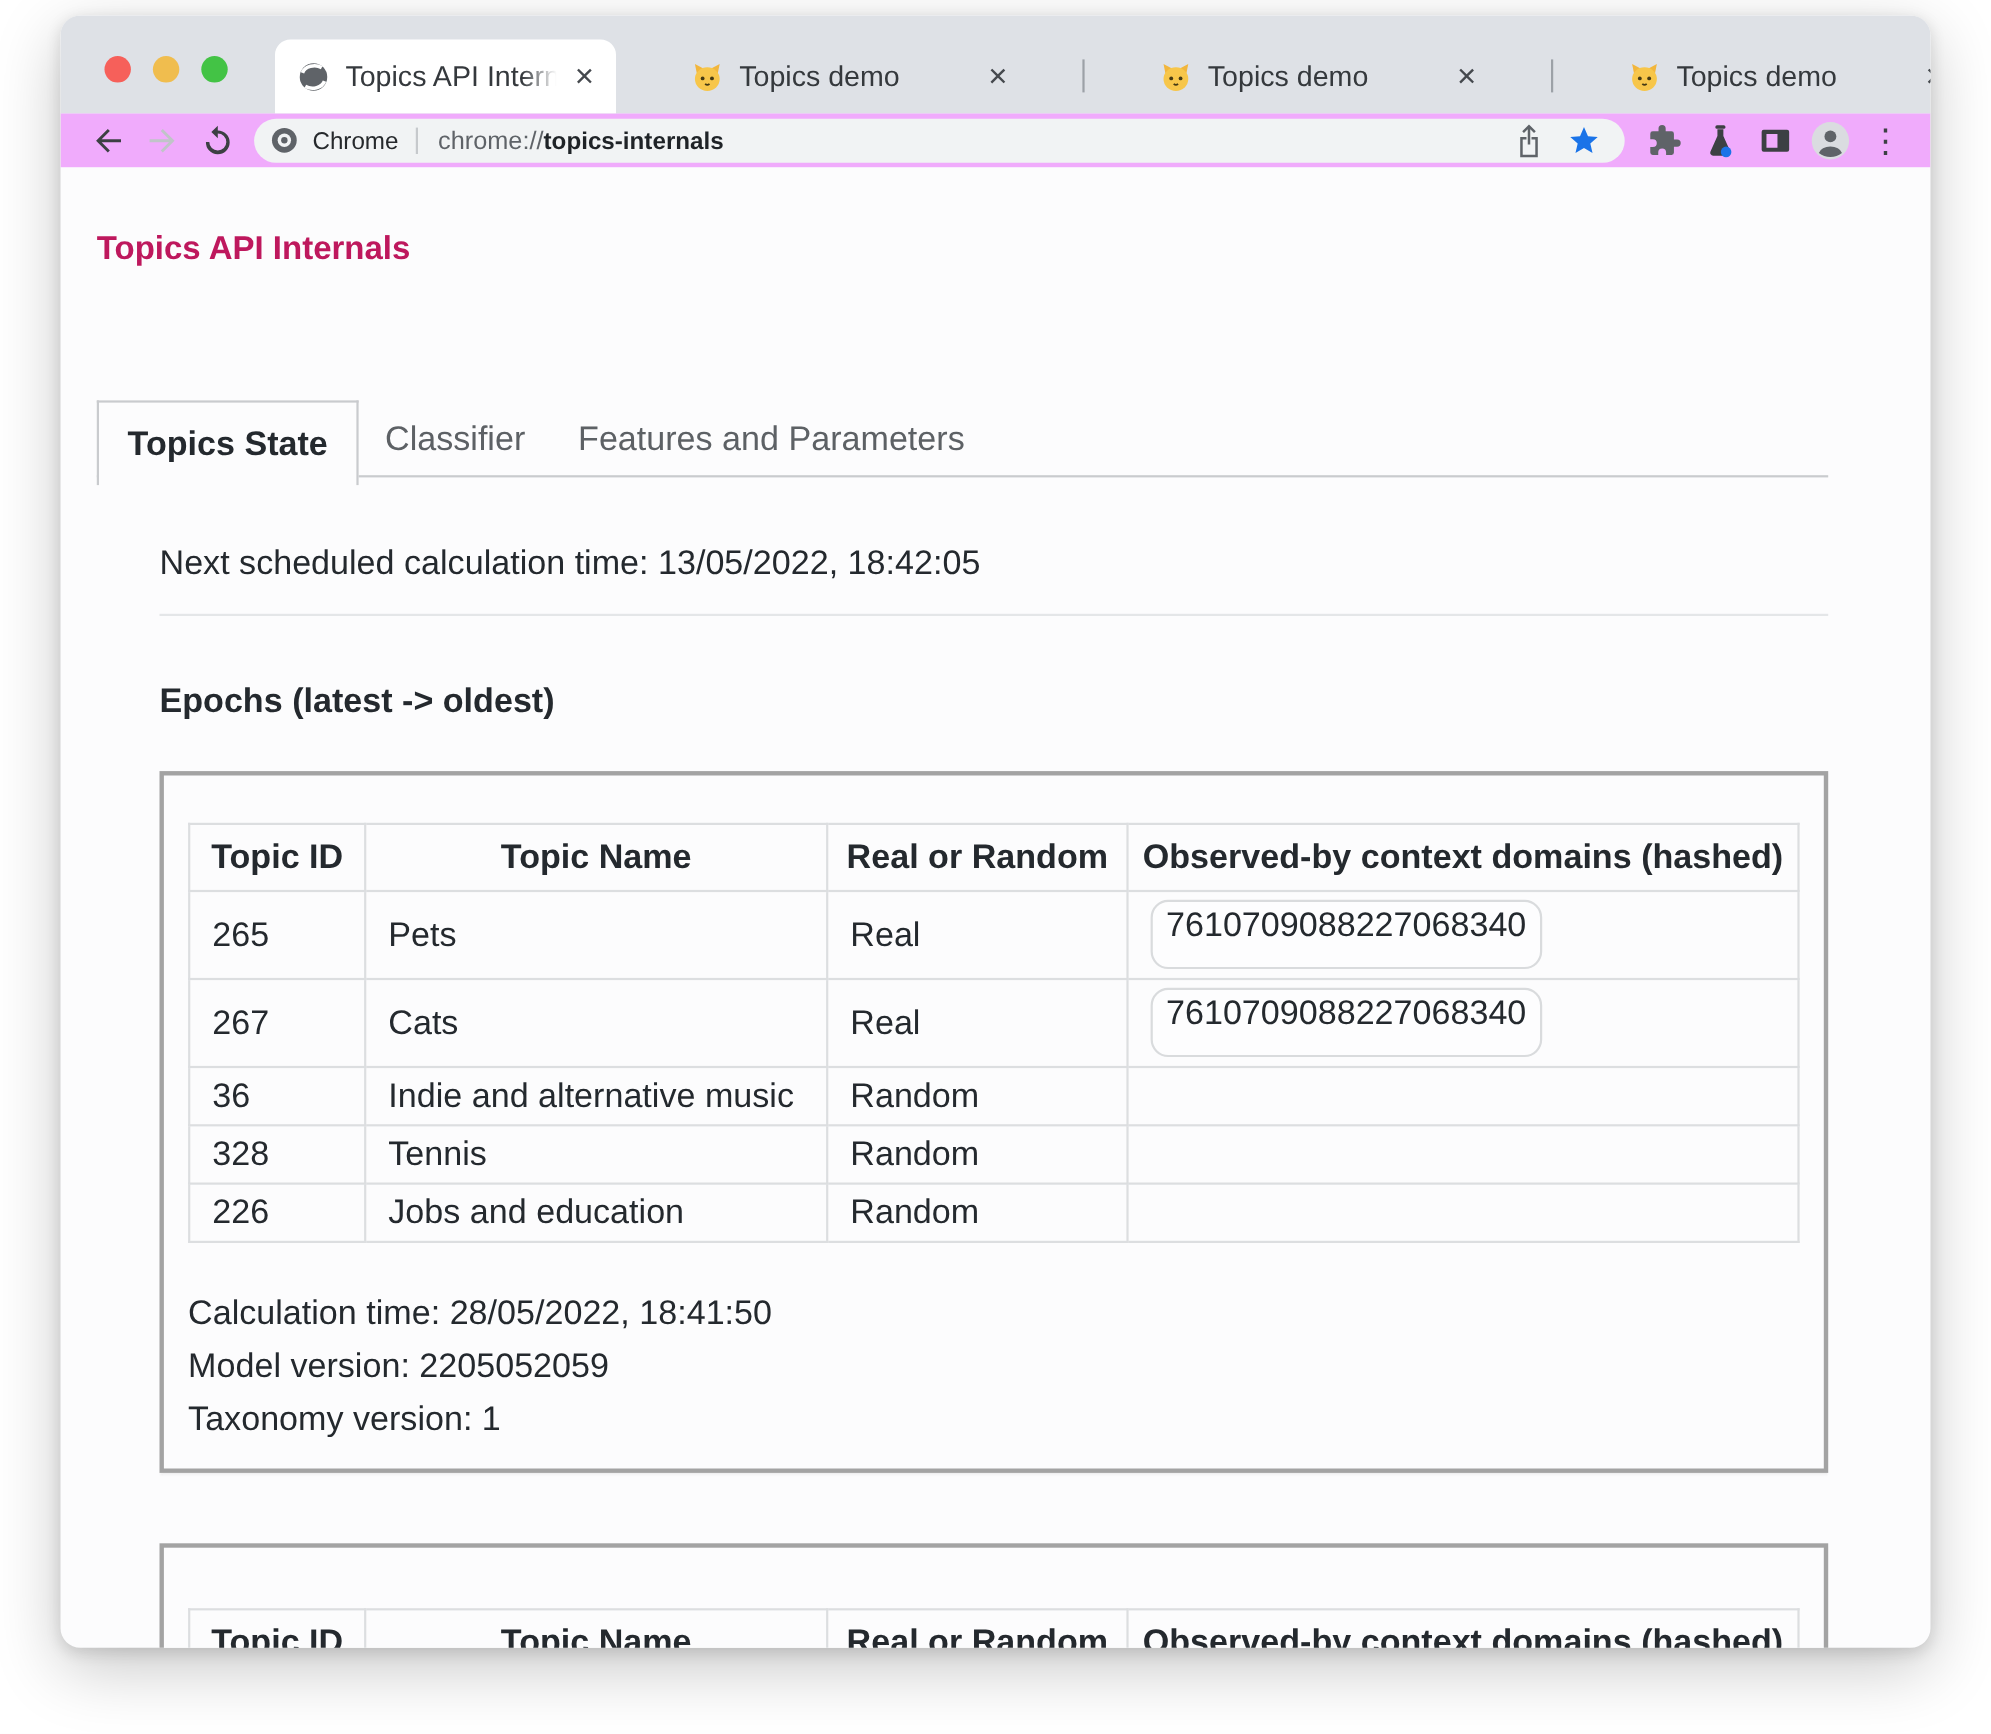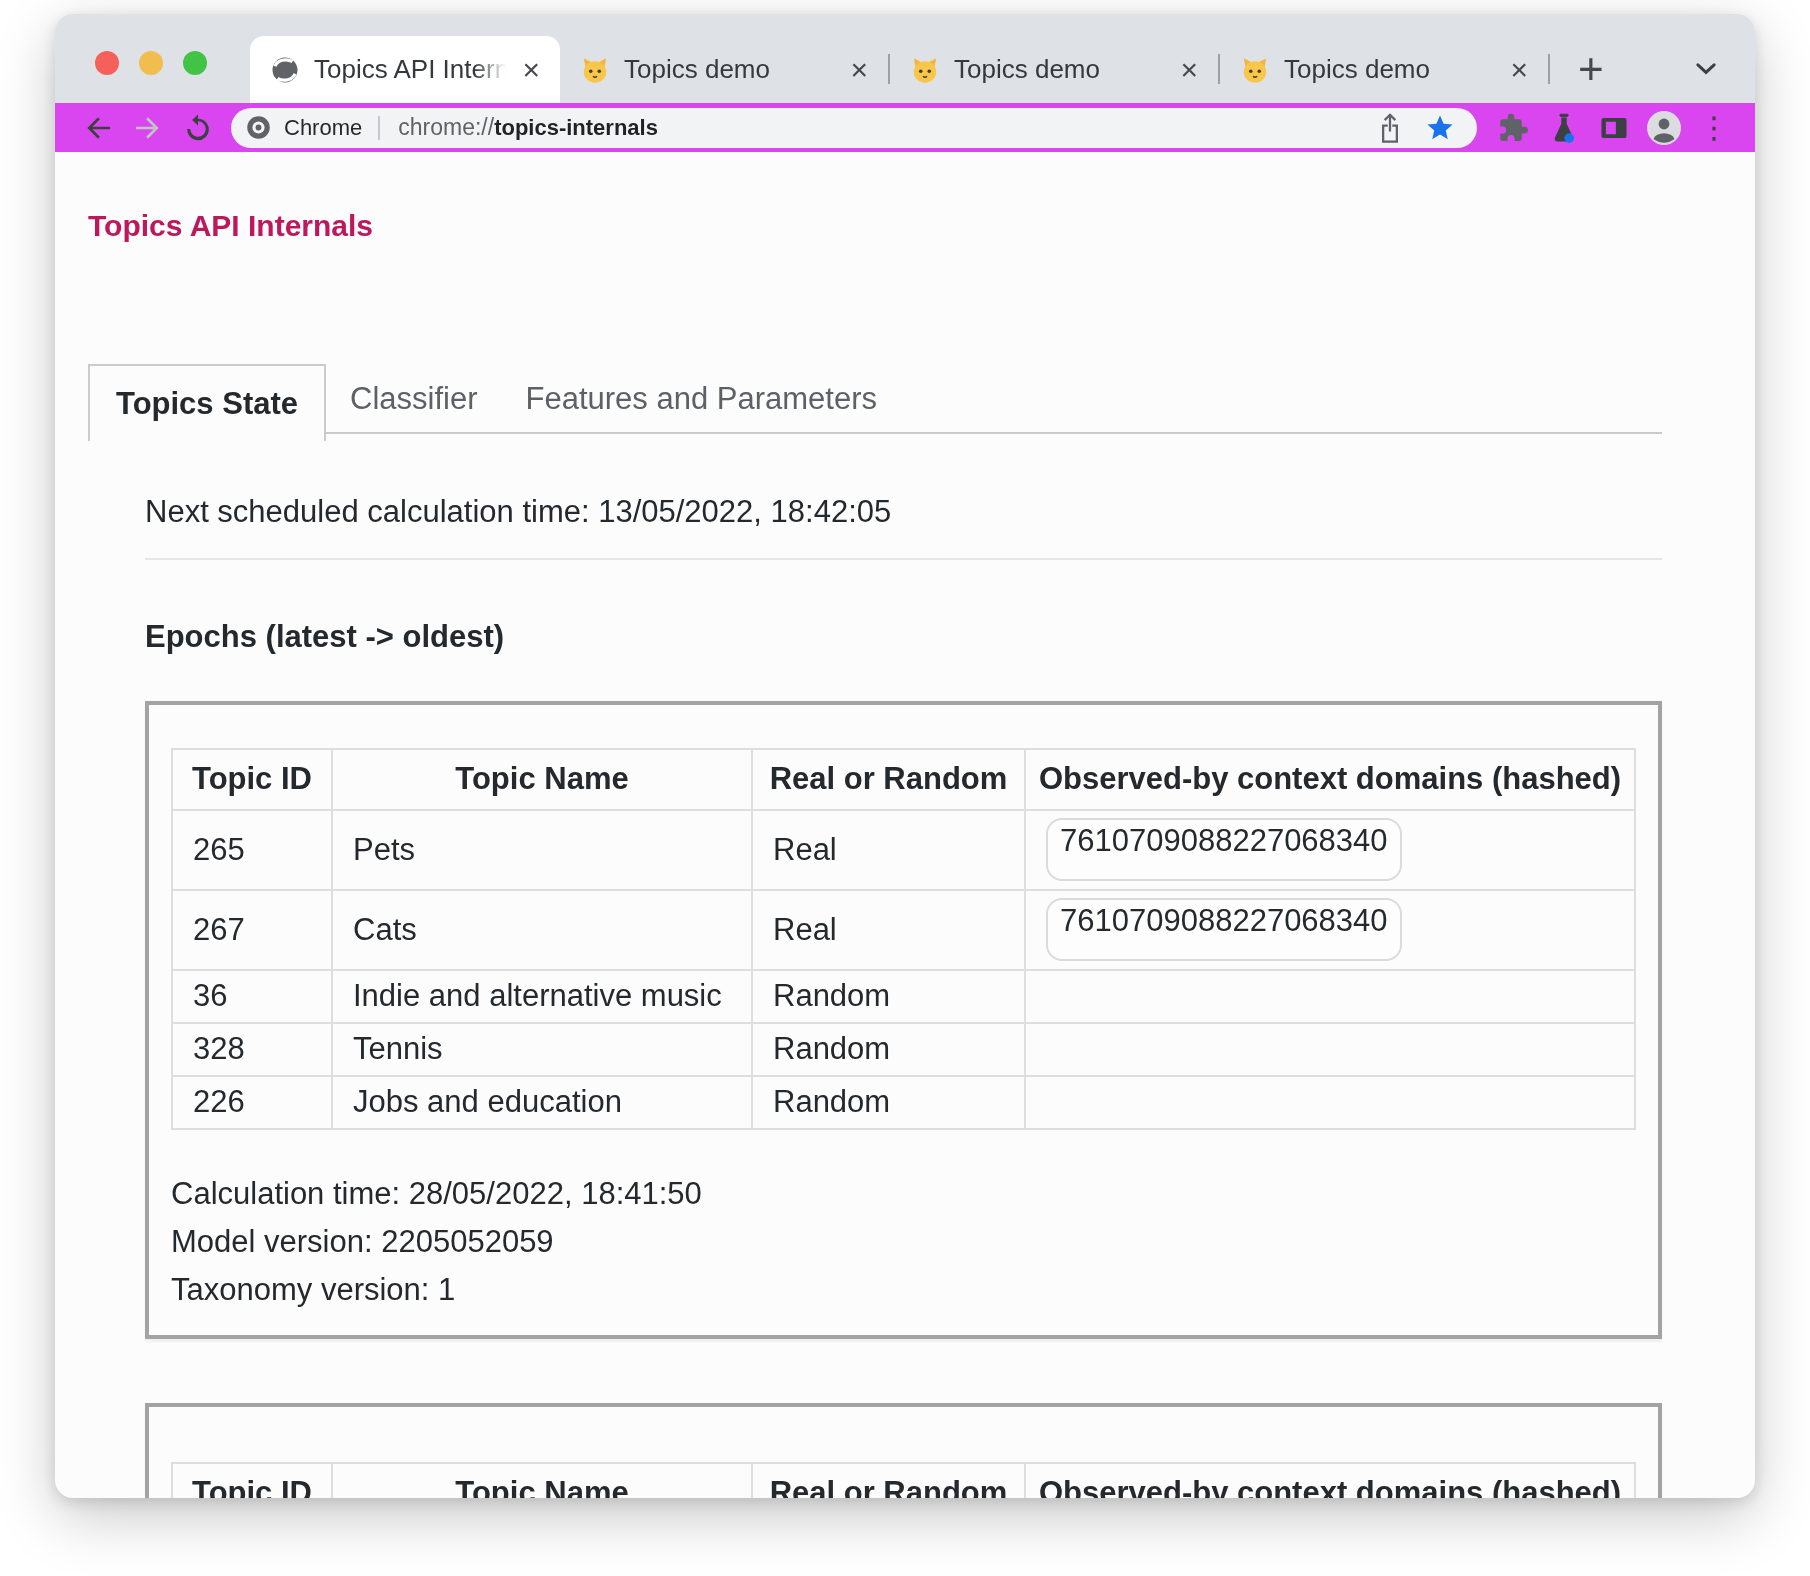--- a/index.html
+++ b/index.html
@@ -7,41 +7,41 @@
   body {
     width:1810px; height:1576px; background:#ffffff; position:relative;
     font-family:"Liberation Sans", sans-serif; overflow:hidden;
   }
   .window {
     position:absolute; left:55px; top:14px; width:1700px; height:1484px;
     background:#fcfcfd; border-radius:18px; overflow:hidden;
     box-shadow:0 18px 60px rgba(0,0,0,.22), 0 4px 14px rgba(0,0,0,.12);
   }
   
-  .tabstrip { height:89px; background:#dee1e6; display:flex; align-items:flex-end; position:relative; }
+  .tabstrip { height:89px; background:#dee1e6; display:flex; align-items:flex-end; position:relative;gap:48px; }
   .traffic { position:absolute; left:40px; top:37px; display:flex; gap:20px; }
   .light { width:24px; height:24px; border-radius:50%; }
   .btab {
     width:328px; height:67px; display:flex; align-items:center;
     padding:0 16px 0 20px; color:#35393d; font-size:26px; flex:0 0 auto;
   }
   .btab.active { background:#ffffff; border-radius:14px 14px 0 0; margin-left:195px; width:310px; }
   .btab .ticon { width:30px; height:30px; flex:0 0 auto; display:flex; }
   .btab .ttitle {
     flex:1; margin:0 8px 0 14px; white-space:nowrap; overflow:hidden;
     -webkit-mask-image:linear-gradient(90deg,#000 82%,transparent 98%);
             mask-image:linear-gradient(90deg,#000 82%,transparent 98%);
   }
   .btab .tclose { font-size:30px; color:#45494e; padding:0 4px; line-height:1; }
   .tab-divider { width:2px; height:30px; background:#9ca1a7; margin-bottom:19px; flex:0 0 auto; }
   .newtab { font-size:44px; font-weight:300; color:#45494e; margin:0 0 12px 28px; line-height:1; }
   .strip-spacer { flex:1; }
   .chevron-btn { margin:0 34px 20px 0; display:flex; }
   
-  .toolbar { height:49px; background:#d946ef; display:flex; align-items:center; padding:0 16px 0 18px; }
+  .toolbar { height:49px; background:#f0abfc; display:flex; align-items:center; padding:0 16px 0 18px; }
   .tb-btn { width:50px; height:44px; display:flex; align-items:center; justify-content:center; flex:0 0 auto; }
   .urlpill {
     flex:1; height:40px; background:#f1f3f4; border-radius:20px;
     display:flex; align-items:center; padding:0 12px 0 14px; margin:0 12px 0 8px;
   }
   .site-label { font-size:22px; color:#26292c; margin:0 16px 0 12px; }
   .url-sep { width:2px; height:24px; background:#c6c9cc; margin-right:18px; }
   .url-scheme { font-size:23px; color:#5f6368; }
   .url-host { font-size:22px; color:#1f2327; font-weight:700; }
   .pill-spacer { flex:1; }

